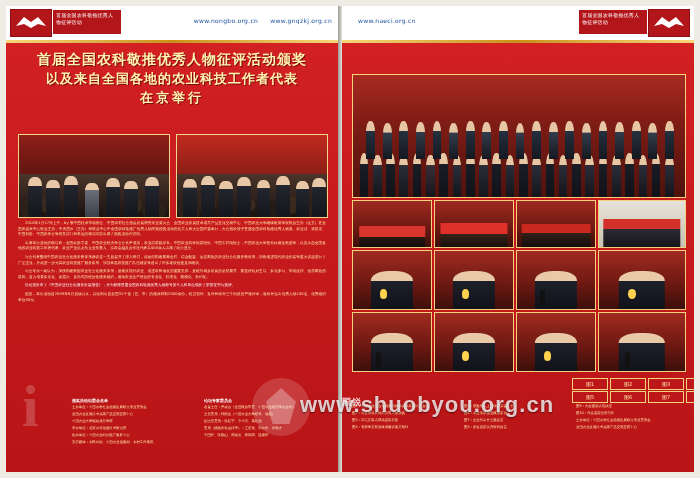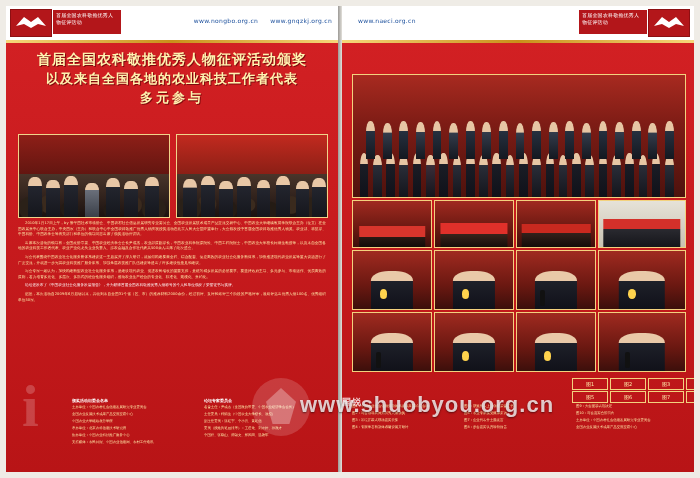--- a/index.html
+++ b/index.html
@@ -276,21 +276,21 @@
           <span>www.nongbo.org.cn</span>
           <span>www.gnqzkj.org.cn</span>
         </div>
       </div>
     </div>
     <div class="gold-rule"></div>
 
     <div class="headline">
       <div class="l1">首届全国农科敬推优秀人物征评活动颁奖</div>
       <div class="l2">以及来自全国各地的农业科技工作者代表</div>
-      <div class="l3">多元参与</div>
+      <div class="l3">在京举行</div>
     </div>
 
     <div class="photo" style="left:12px;top:128px;width:150px;height:82px;">
       <div class="ph-inner">
         <div class="stage-bg"></div>
         <div class="crowd"></div>
         <div class="figs">
           <div class="fig" style="left:6%;height:70%;"></div>
           <div class="fig" style="left:18%;height:64%;"></div>
           <div class="fig" style="left:30%;height:72%;"></div>

